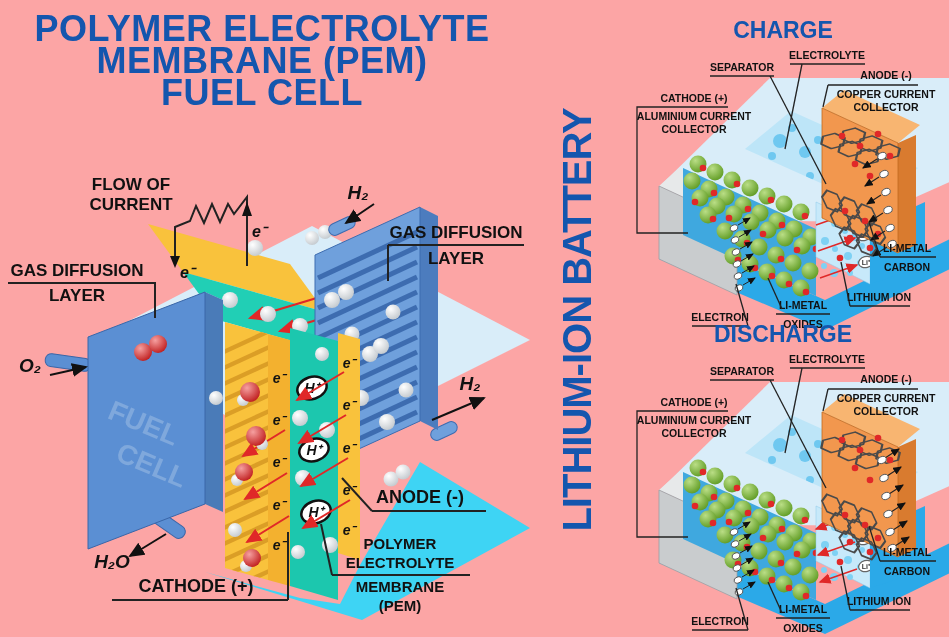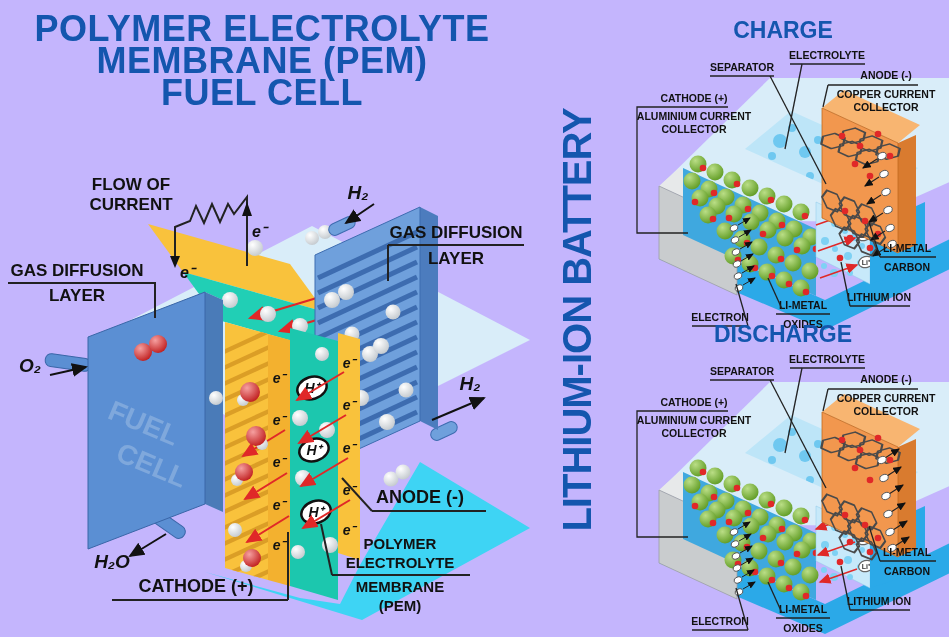--- a/index.html
+++ b/index.html
@@ -1,16 +1,16 @@
 <!DOCTYPE html>
 <html><head>
 <meta charset="utf-8">
 <style>
   html,body{margin:0;padding:0;background:#fff;}
-  .stage{position:relative;width:949px;height:637px;background:#c4b5fd;overflow:hidden;
+  .stage{position:relative;width:949px;height:637px;background:#fca5a5;overflow:hidden;
          font-family:"Liberation Sans",sans-serif;}
   svg{position:absolute;display:block;}
   svg text{fill:#111;font-family:"Liberation Sans",sans-serif;}
   .fc-title{font-size:36px;font-weight:700;fill:#1456AE;letter-spacing:0.5px;}
   .lblL{font-size:17px;font-weight:700;}
   .lblM{font-size:15px;font-weight:700;}
   .lblS{font-size:10.5px;font-weight:700;}
   .gas{font-size:19px;font-weight:700;font-style:italic;}
   .esym{font-size:14px;font-weight:700;font-style:italic;}
   .conn{stroke:#222;stroke-width:2;fill:none;}

